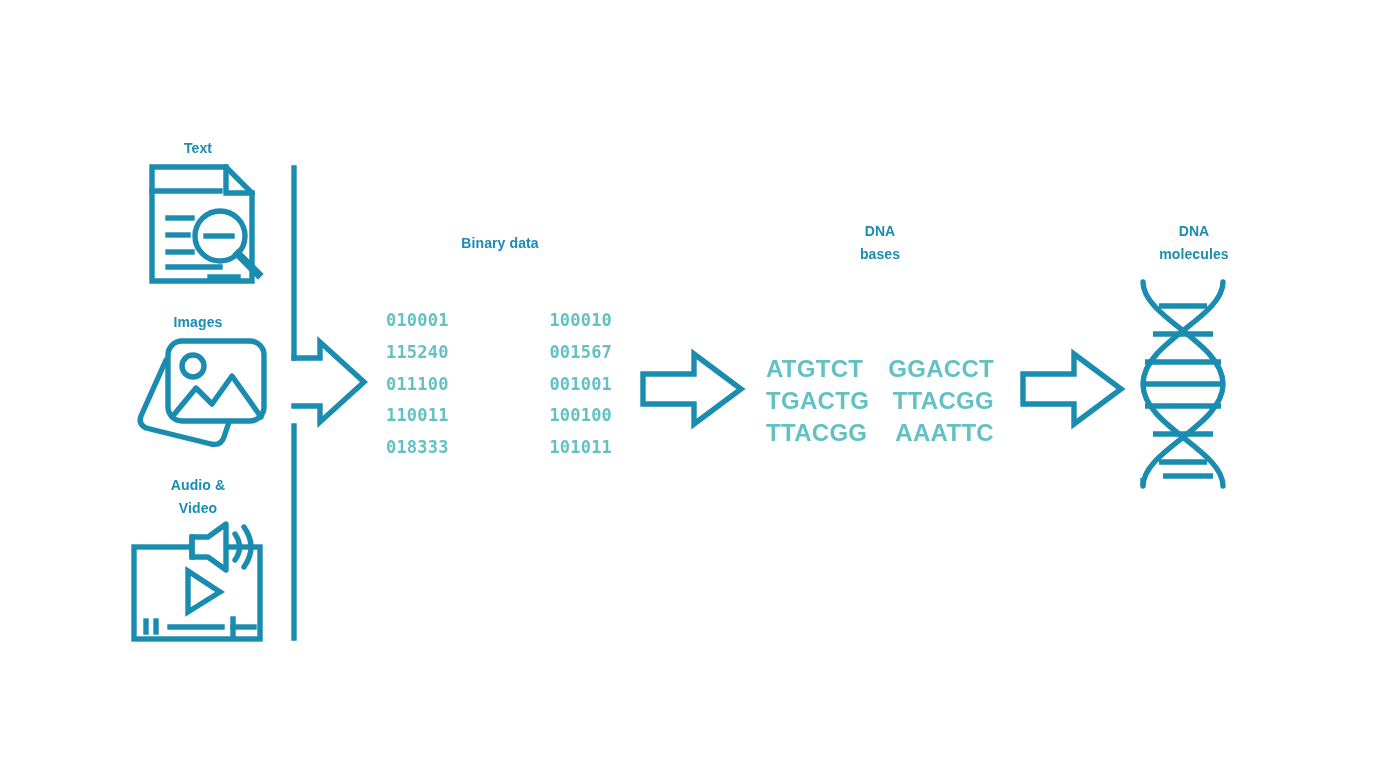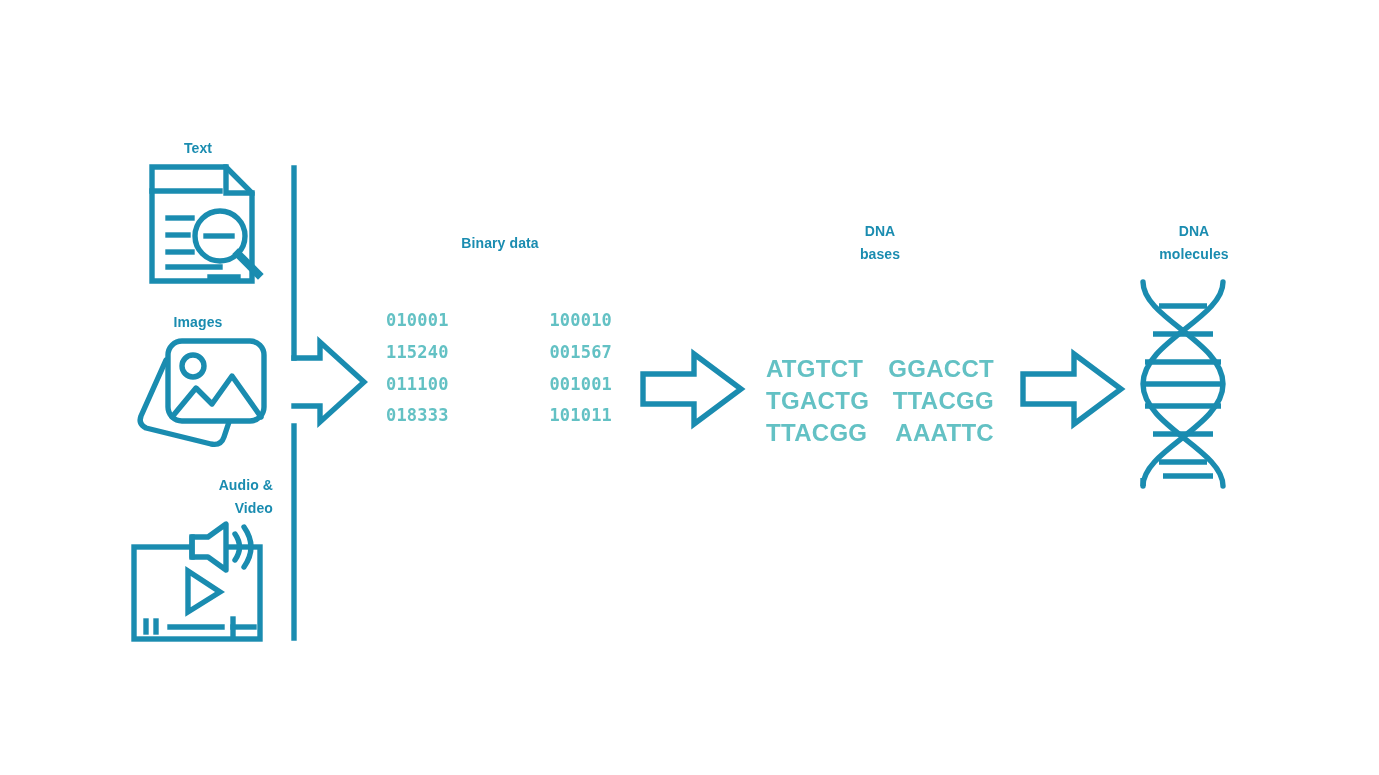--- a/index.html
+++ b/index.html
@@ -34,21 +34,21 @@
     font-size: 14px;
     line-height: 23px;
     text-align: center;
     letter-spacing: 0.1px;
     white-space: pre-line;
   }
 
   
   #src-text-label   { left: 123px; top: 137px; width: 150px; }
   #src-images-label { left: 123px; top: 311px; width: 150px; }
-  #src-av-label     { left: 123px; top: 474px; width: 150px; text-align: right; }
+  #src-av-label     { left: 123px; top: 474px; width: 150px; }
 
   #icon-doc    { left: 148px; top: 163px;  width: 118px; height: 122px; }
   #icon-image  { left: 133px; top: 338px;  width: 134px; height: 108px; }
   #icon-av     { left: 130px; top: 522px;  width: 144px; height: 120px; }
 
   
   #bracket-arrow { left: 288px; top: 168px; width: 82px; height: 470px; }
 
   
   #binary-heading { left: 400px; top: 232px; width: 200px; }
@@ -181,20 +181,24 @@
     </div>
     <div class="brow">
       <span>115240</span>
       <span>001567</span>
     </div>
     <div class="brow">
       <span>011100</span>
       <span>001001</span>
     </div>
     <div class="brow">
+      <span>110011</span>
+      <span>100100</span>
+    </div>
+    <div class="brow">
       <span>018333</span>
       <span>101011</span>
     </div>
   </div>
 
   <div class="abs" id="arrow-2">
     <svg viewBox="0 0 104 78" width="104" height="78" fill="none" stroke="#1a8cb0" stroke-width="5.4" stroke-linecap="square" stroke-linejoin="miter">
       <path d="M3 24 H54 V4 L101 39 L54 74 V54 H3 Z"></path>
     </svg>
   </div>

